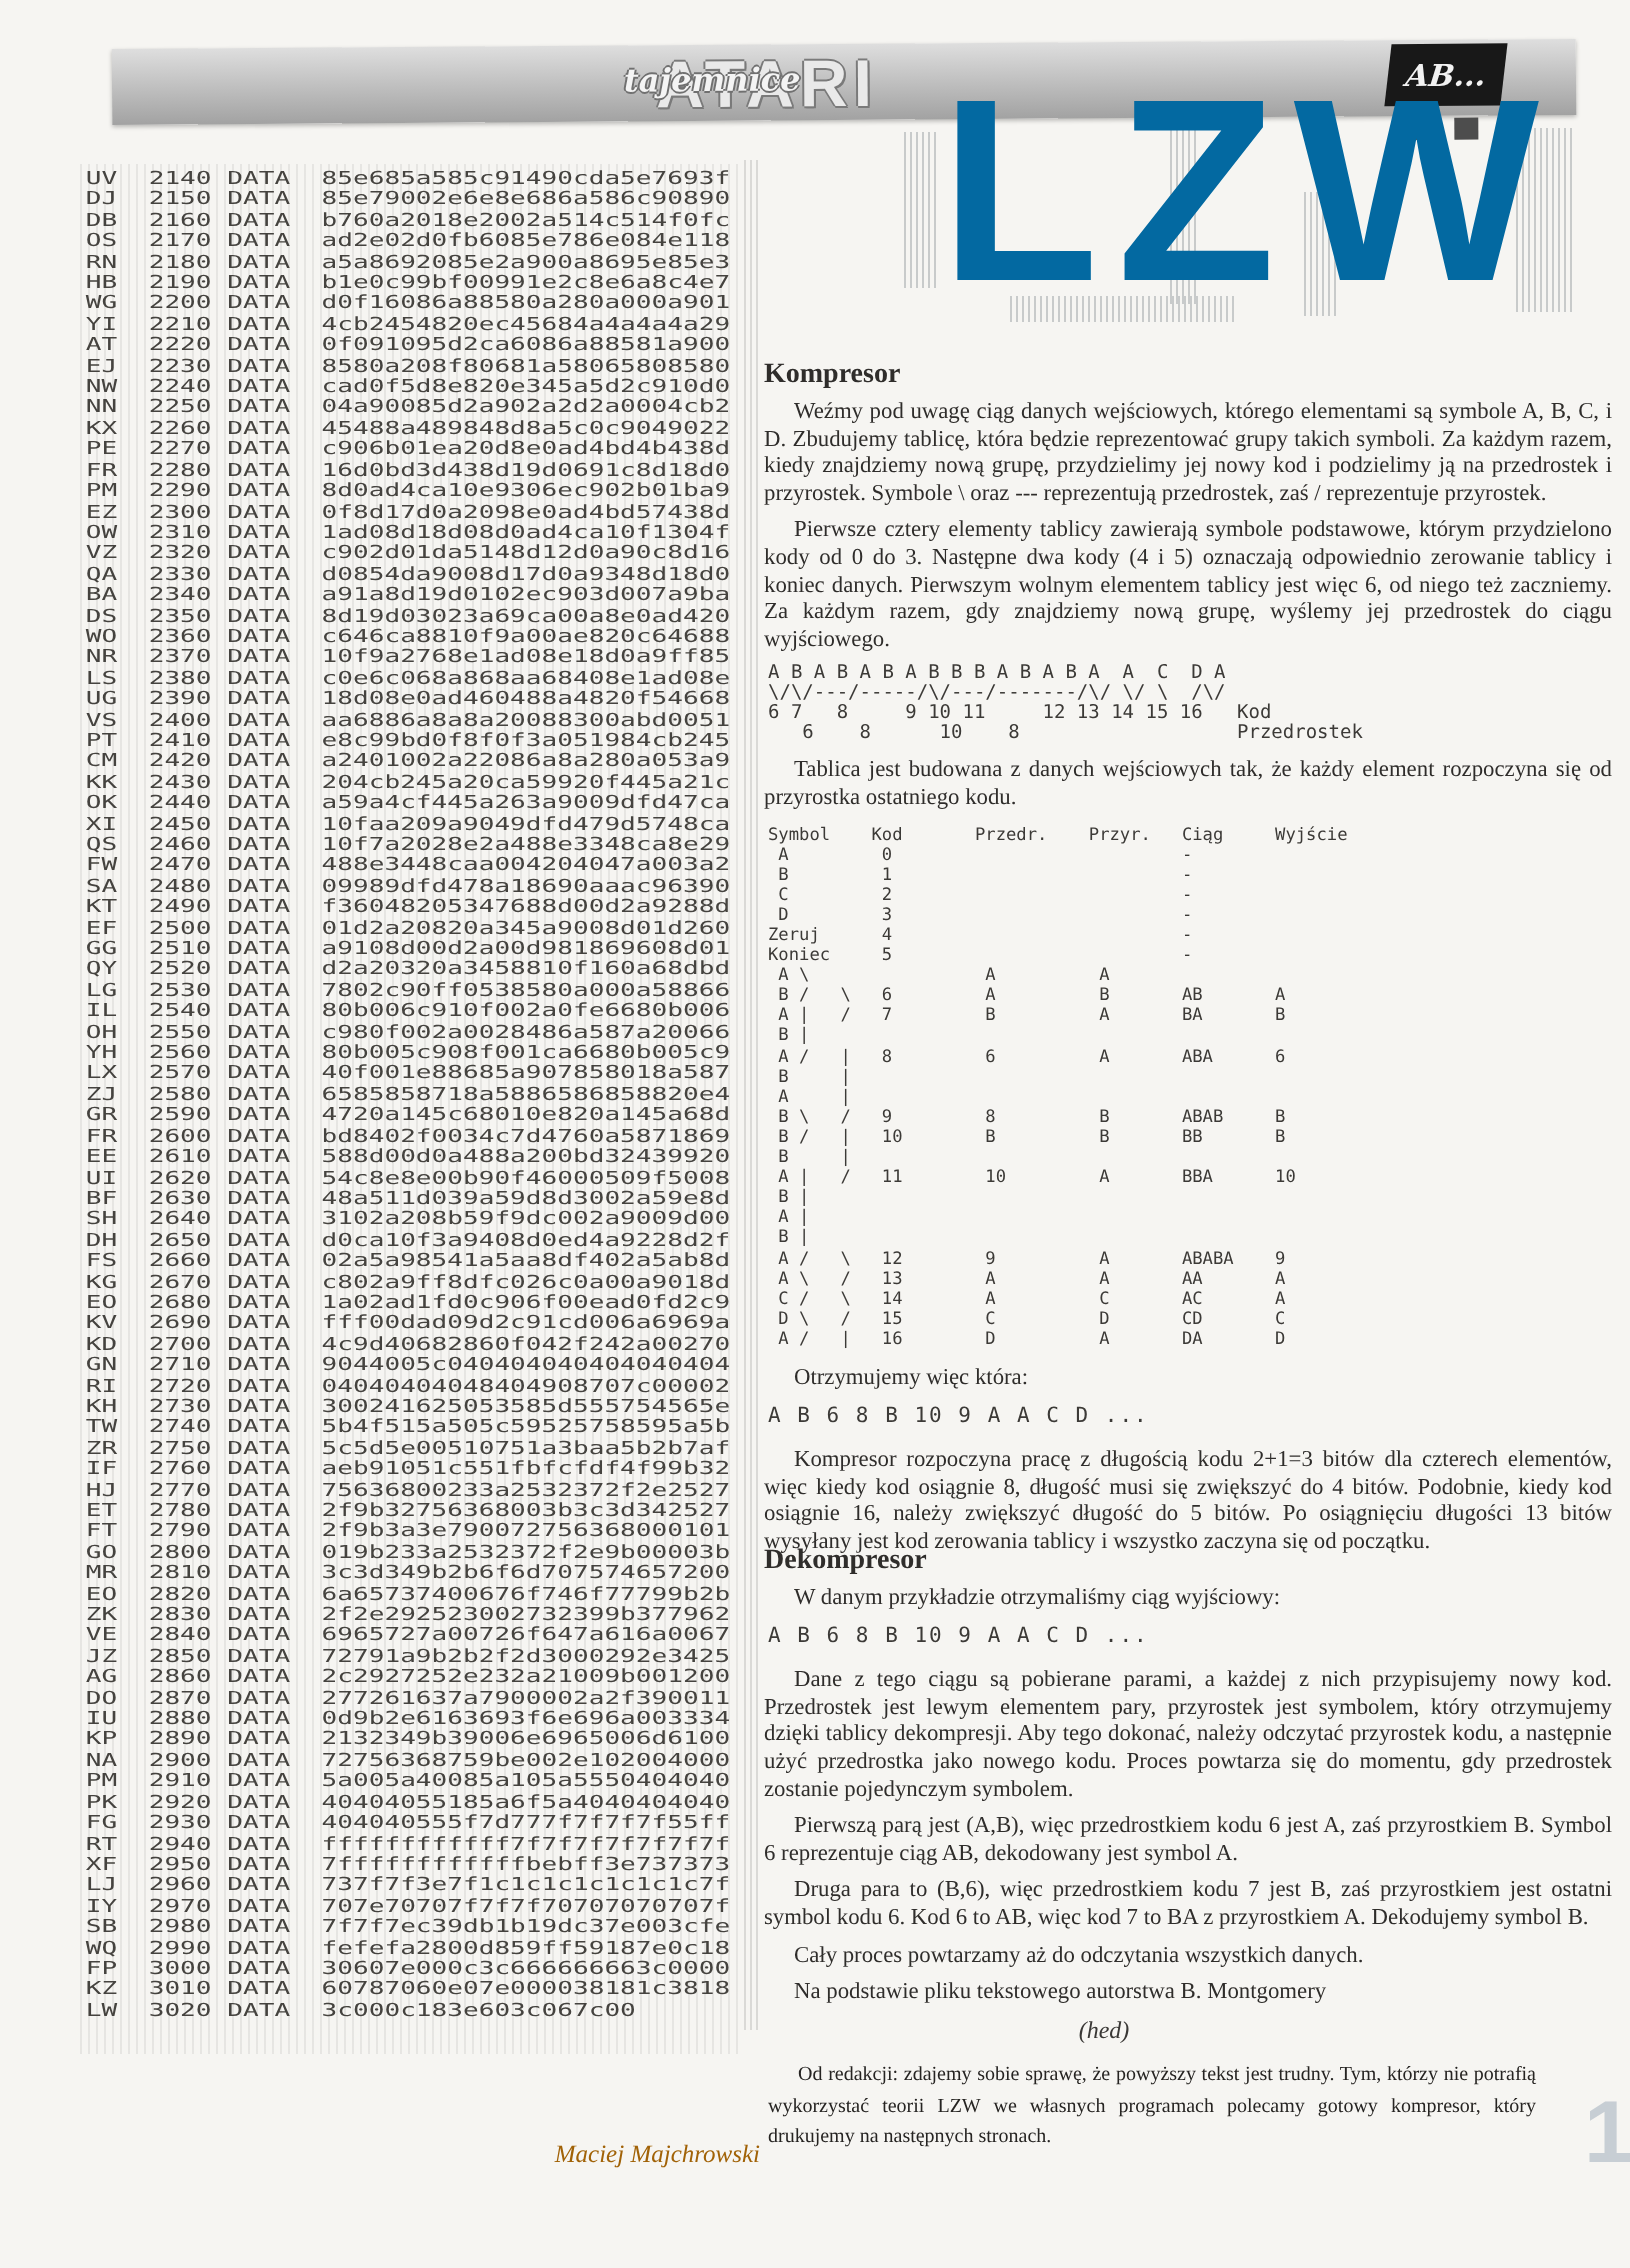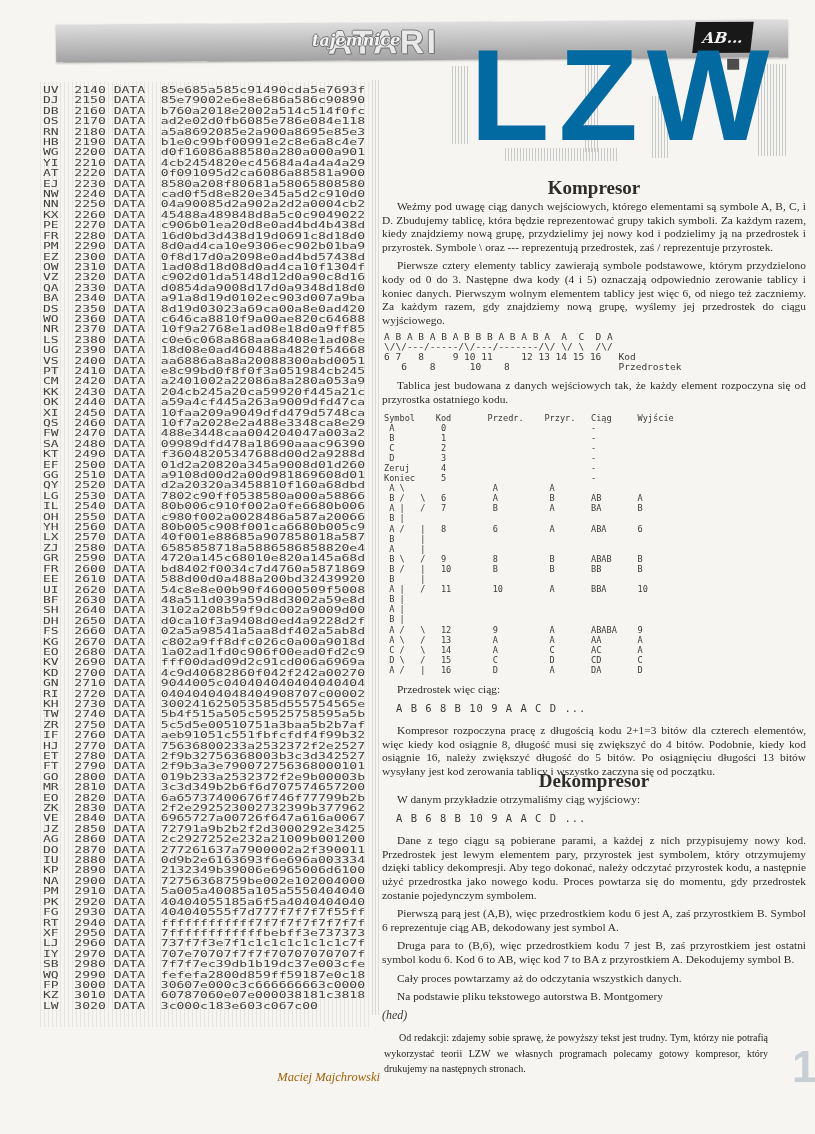--- a/index.html
+++ b/index.html
@@ -36,28 +36,28 @@
   .stripe{position:absolute;background:repeating-linear-gradient(90deg,#9aa0a3 0 1px,transparent 1px 3px);
           opacity:.5;z-index:1;}
   .st1{left:452px;top:66px;width:16px;height:78px;}
   .st2{left:585px;top:60px;width:14px;height:92px;}
   .st3{left:652px;top:96px;width:16px;height:62px;}
   .st4{left:758px;top:64px;width:28px;height:92px;}
   .st5{left:505px;top:148px;width:112px;height:13px;}
   
   .art{position:absolute;left:382px;width:424px;text-align:justify;font-size:11.4px;line-height:13.6px;}
   .art-a{top:180px;} .art-b{top:773px;}
-  .art h3{font-size:19px;line-height:15px;margin:0 0 5px 0;font-weight:bold;text-align:center;}
+  .art h3{font-size:14px;line-height:15px;margin:0 0 5px 0;font-weight:bold;text-align:left;}
   .art p{margin:0 0 5px 0;text-indent:15px;}
   pre{margin:0;font-family:"DejaVu Sans Mono",monospace;color:#3c3a37;text-align:left;}
   .diagram{font-size:9.5px;line-height:10px;margin:4px 0 7px 2px;}
   .cmp-table{font-size:8.6px;line-height:10.1px;margin:6px 0 8px 2px;}
   .code-line{font-family:"DejaVu Sans Mono",monospace;font-size:10.5px;letter-spacing:1px;
-             color:#3c3a37;margin:3px 0 9px 14px;text-align:left;white-space:pre;}
-  .sig{position:absolute;left:382px;top:1008px;width:340px;text-align:left;
+             color:#3c3a37;margin:3px 0 9px 2px;text-align:left;white-space:pre;}
+  .sig{position:absolute;left:382px;top:1008px;width:340px;text-align:center;
        font-style:italic;font-size:12px;color:#3a3836;}
   .editorial{position:absolute;left:384px;top:1030px;width:384px;text-align:justify;
        font-size:10px;line-height:15.6px;color:#262422;text-indent:15px;}
   .author{position:absolute;left:40px;top:1070px;width:340px;text-align:right;
        font-style:italic;font-size:12.5px;color:#a16207;}
   .pageno{position:absolute;left:752px;top:1042px;font-family:"Liberation Sans",sans-serif;
        font-weight:bold;font-size:44px;letter-spacing:4px;color:#c7ced4;z-index:0;margin-left:40px;}
 </style>
 </head>
 <body>
@@ -206,21 +206,21 @@
  B     |
  A |   /   11        10         A       BBA      10
  B |
  A |
  B |
  A /   \   12        9          A       ABABA    9
  A \   /   13        A          A       AA       A
  C /   \   14        A          C       AC       A
  D \   /   15        C          D       CD       C
  A /   |   16        D          A       DA       D</pre>
-    <p>Przedrostek więc ciąg:</p>
+    <p>Otrzymujemy więc która:</p>
     <div class="code-line">A B 6 8 B 10 9 A A C D ...</div>
     <p>Kompresor rozpoczyna pracę z długością kodu 2+1=3 bitów dla czterech elementów, więc kiedy kod osiągnie 8, długość musi się zwiększyć do 4 bitów. Podobnie, kiedy kod osiągnie 16, należy zwiększyć długość do 5 bitów. Po osiągnięciu długości 13 bitów wysyłany jest kod zerowania tablicy i wszystko zaczyna się od początku.</p>
   </div>
 
   <div class="art art-b">
     <h3>Dekompresor</h3>
     <p>W danym przykładzie otrzymaliśmy ciąg wyjściowy:</p>
     <div class="code-line">A B 6 8 B 10 9 A A C D ...</div>
     <p>Dane z tego ciągu są pobierane parami, a każdej z nich przypisujemy nowy kod. Przedrostek jest lewym elementem pary, przyrostek jest symbolem, który otrzymujemy dzięki tablicy dekompresji. Aby tego dokonać, należy odczytać przyrostek kodu, a następnie użyć przedrostka jako nowego kodu. Proces powtarza się do momentu, gdy przedrostek zostanie pojedynczym symbolem.</p>
     <p>Pierwszą parą jest (A,B), więc przedrostkiem kodu 6 jest A, zaś przyrostkiem B. Symbol 6 reprezentuje ciąg AB, dekodowany jest symbol A.</p>

